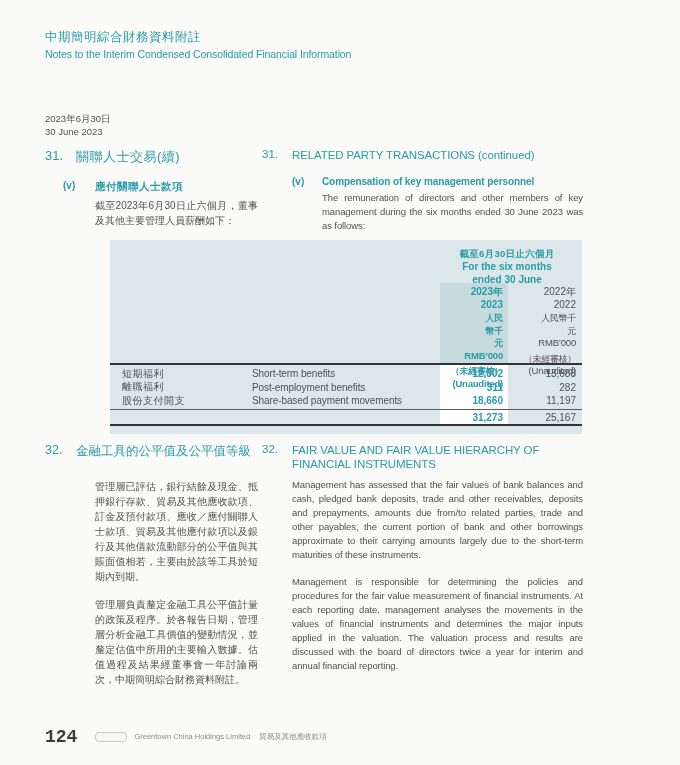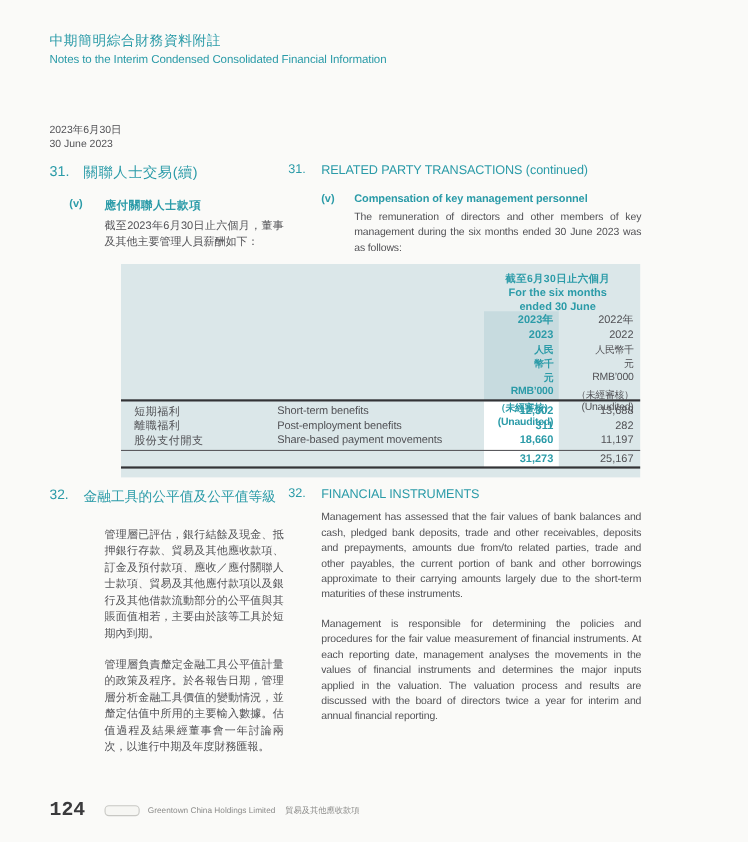--- a/index.html
+++ b/index.html
@@ -179,27 +179,28 @@
 
     <div class="rule dark r3"></div>
   </div>
 
   <div class="sec-left" style="top:443px;">
     <div class="h-row teal">
       <div class="h-num" style="font-size:12.5px;">32.</div>
       <div class="h-title" style="font-size:12.5px;letter-spacing:0;">金融工具的公平值及公平值等級</div>
     </div>
     <div class="para-zh" style="margin-top:19px;">管理層已評估，銀行結餘及現金、抵押銀行存款、貿易及其他應收款項、訂金及預付款項、應收／應付關聯人士款項、貿易及其他應付款項以及銀行及其他借款流動部分的公平值與其賬面值相若，主要由於該等工具於短期內到期。</div>
-    <div class="para-zh" style="margin-top:13px;">管理層負責釐定金融工具公平值計量的政策及程序。於各報告日期，管理層分析金融工具價值的變動情況，並釐定估值中所用的主要輸入數據。估值過程及結果經董事會一年討論兩次，以進行中期及年度財務匯報。</div>
+    <div class="para-zh" style="margin-top:13px;">管理層負責釐定金融工具公平值計量的政策及程序。於各報告日期，管理層分析金融工具價值的變動情況，並釐定估值中所用的主要輸入數據。估值過程及結果經董事會一年討論兩次，中期簡明綜合財務資料附註。</div>
   </div>
 
   <div class="sec-right" style="top:443px;">
     <div class="h-row teal">
       <div class="h-num">32.</div>
       <div class="h-title">
+        <div>FAIR VALUE AND FAIR VALUE HIERARCHY OF</div>
         <div>FINANCIAL INSTRUMENTS</div>
       </div>
     </div>
     <div class="para-en" style="margin-top:7px;">Management has assessed that the fair values of bank balances and cash, pledged bank deposits, trade and other receivables, deposits and prepayments, amounts due from/to related parties, trade and other payables, the current portion of bank and other borrowings approximate to their carrying amounts largely due to the short-term maturities of these instruments.</div>
     <div class="para-en" style="margin-top:13px;">Management is responsible for determining the policies and procedures for the fair value measurement of financial instruments. At each reporting date, management analyses the movements in the values of financial instruments and determines the major inputs applied in the valuation. The valuation process and results are discussed with the board of directors twice a year for interim and annual financial reporting.</div>
   </div>
 
   <div class="footer">
     <div class="page-num">124</div>
     <div class="logo-pill"></div>

